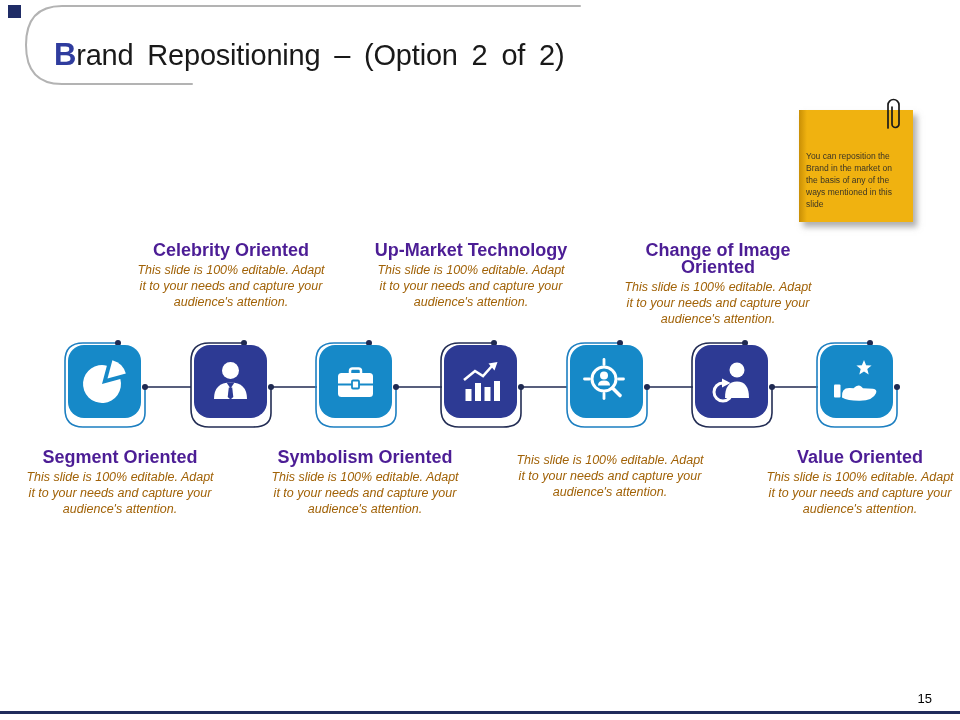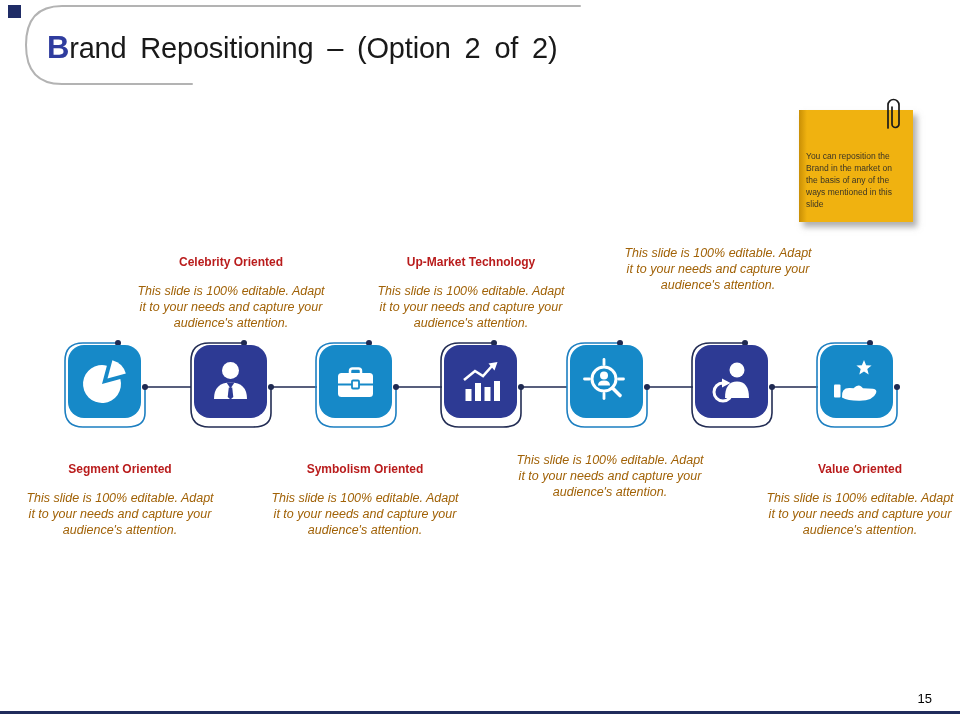--- a/index.html
+++ b/index.html
@@ -2,39 +2,39 @@
 <html><head>
 <meta charset="utf-8">
 <style>
   html,body{margin:0;padding:0;background:#fff;}
   .slide{position:relative;width:960px;height:720px;background:#ffffff;
          font-family:"Liberation Sans",sans-serif;overflow:hidden;}
 
   
   .corner-square{position:absolute;left:8px;top:5px;width:13px;height:13px;background:#1F2C66;}
   .title-arc{position:absolute;left:0;top:0;}
-  .slide-title{position:absolute;left:47px;top:30px;margin:0;font-size:29px;font-weight:400;
+  .slide-title{position:absolute;left:47px;top:30px;margin:7px;font-size:29px;font-weight:400;
                color:#191919;word-spacing:6px;letter-spacing:-0.2px;white-space:nowrap;}
   .slide-title .lead{color:#2F3C9E;font-weight:700;font-size:31px;}
 
   
   .sticky-note{position:absolute;left:799px;top:110px;width:114px;height:112px;
                background:linear-gradient(to right,#C98F05,#F0B210 7%);
                box-shadow:4px 5px 6px rgba(110,110,110,.55);}
   .sticky-note .note-text{position:absolute;left:7px;right:7px;top:40px;text-align:left;
                font-size:8.5px;line-height:1.42;color:#3a3426;}
   .paperclip{position:absolute;left:881px;top:96px;}
 
   
   .item{position:absolute;top:335px;width:100px;height:100px;}
   .item svg{overflow:visible;display:block;}
 
   
   .label{position:absolute;width:200px;text-align:center;}
-  .label .label-title{margin:12px;font-size:12px;line-height:17px;font-weight:700;color:#b91c1c;}
+  .label .label-title{margin:0;font-size:18px;line-height:17px;font-weight:700;color:#4c1d95;}
   .label .label-desc{margin:3px auto 0;width:188px;font-size:12.5px;font-style:italic;
                      color:#a16207;line-height:16px;}
   .label.above{top:242px;}
   .label.below{top:449px;}
 
   .page-number{position:absolute;right:28px;top:691px;font-size:13px;color:#000000;}
   .bottom-rule{position:absolute;left:0;right:0;top:711px;height:3px;background:#202C5C;}
 </style>
 </head>
 <body>
@@ -181,20 +181,21 @@
     <p class="label-desc">This slide is 100% editable. Adapt it to your needs and capture your audience's attention.</p>
   </div>
   <div class="label above" style="left:371px">
     <h3 class="label-title">Up-Market Technology</h3>
     <p class="label-desc">This slide is 100% editable. Adapt it to your needs and capture your audience's attention.</p>
   </div>
   <div class="label below" style="left:510px">
     <p class="label-desc">This slide is 100% editable. Adapt it to your needs and capture your audience's attention.</p>
   </div>
   <div class="label above" style="left:613px;width:210px">
+    <h3 class="label-title">Change of Image Oriented</h3>
     <p class="label-desc">This slide is 100% editable. Adapt it to your needs and capture your audience's attention.</p>
   </div>
   <div class="label below" style="left:760px">
     <h3 class="label-title">Value Oriented</h3>
     <p class="label-desc">This slide is 100% editable. Adapt it to your needs and capture your audience's attention.</p>
   </div>
 
   <div class="page-number">15</div>
   <div class="bottom-rule"></div>
 </div>

